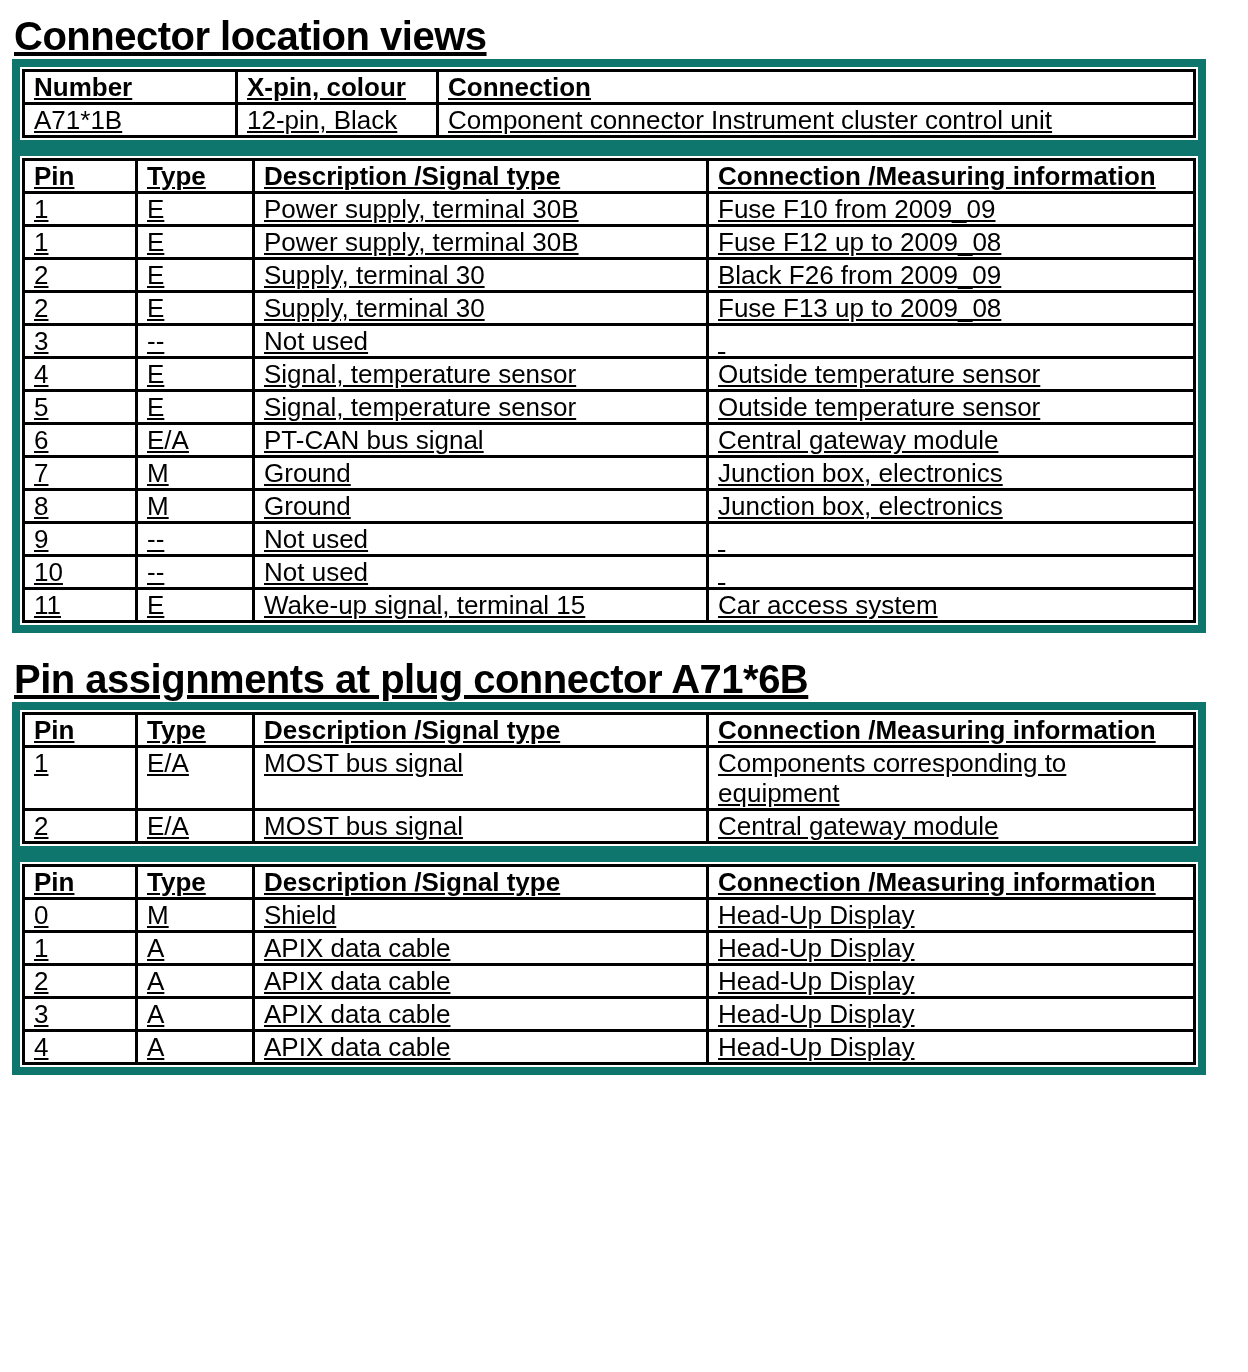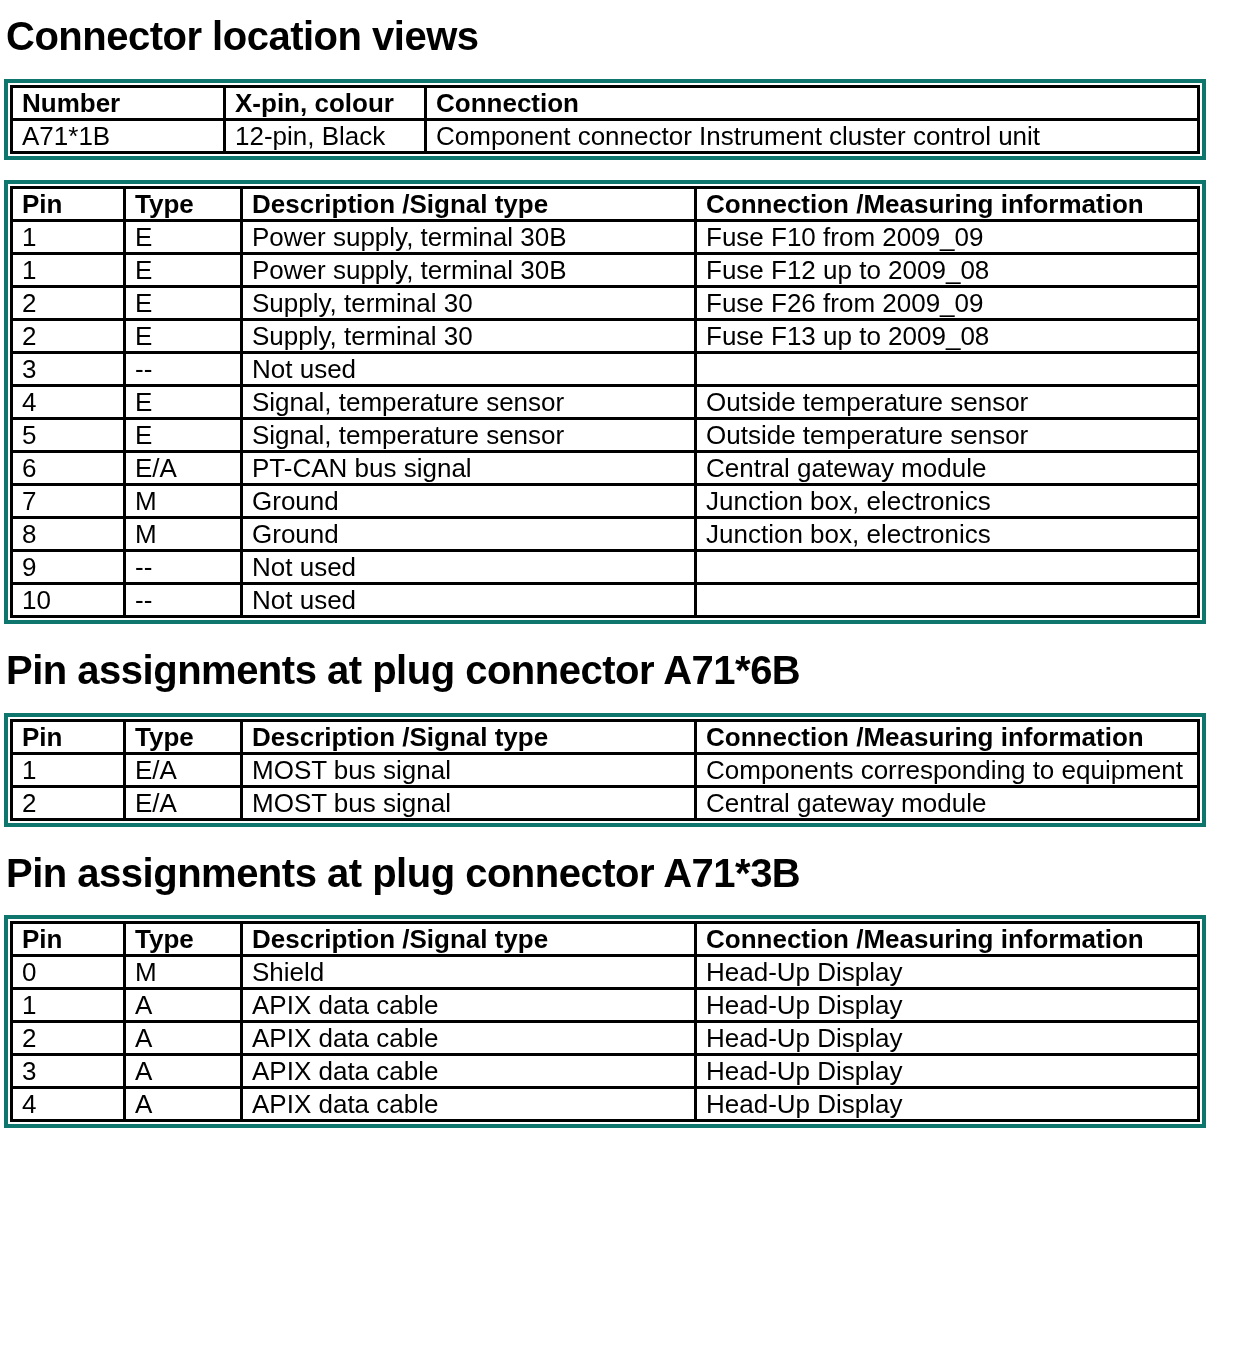--- a/index.html
+++ b/index.html
@@ -5,35 +5,35 @@
   html, body {
     margin: 0;
     padding: 0;
     background: #ffffff;
     color: #000000;
     font-family: "Liberation Sans", "DejaVu Sans", sans-serif;
   }
   .page {
     width: 1248px;
     box-sizing: border-box;
-    padding: 10px 42px 14px 4px;
+    padding: 10px 42px 14px 12px;
+    text-decoration: underline;
   }
   h1.doc-heading {
     font-size: 40px;
     font-weight: bold;
     letter-spacing: -0.5px;
     margin: 0 0 0 2px;
     line-height: 1.12;
   }
   .heading-first   { padding-top: 4px; }
   .heading-section { padding-top: 24px; }
   .table-frame {
-    border: 4px solid #0f766e;
+    border: 8px solid #0f766e;
     padding: 2px;
-    margin-top: 20px;
   }
   table.doc-table {
     border-collapse: collapse;
     width: 100%;
     table-layout: fixed;
   }
   table.doc-table th,
   table.doc-table td {
     border: 3px solid #000;
     font-size: 26px;
@@ -102,21 +102,21 @@
             <tr>
               <td>1</td>
               <td>E</td>
               <td>Power supply, terminal 30B</td>
               <td>Fuse F12 up to 2009_08</td>
             </tr>
             <tr>
               <td>2</td>
               <td>E</td>
               <td>Supply, terminal 30</td>
-              <td>Fuse F26 from 2009_09</td>
+              <td>Black F26 from 2009_09</td>
             </tr>
             <tr>
               <td>2</td>
               <td>E</td>
               <td>Supply, terminal 30</td>
               <td>Fuse F13 up to 2009_08</td>
             </tr>
             <tr>
               <td>3</td>
               <td>--</td>
@@ -158,20 +158,26 @@
               <td>--</td>
               <td>Not used</td>
               <td></td>
             </tr>
             <tr>
               <td>10</td>
               <td>--</td>
               <td>Not used</td>
               <td></td>
             </tr>
+            <tr>
+              <td>11</td>
+              <td>E</td>
+              <td>Wake-up signal, terminal 15</td>
+              <td>Car access system</td>
+            </tr>
           </tbody>
         </table>
     </div>
   </section>
 
   <section>
     <h1 class="doc-heading heading-section">Pin assignments at plug connector A71*6B</h1>
     <div class="table-frame">
       <table class="doc-table pin-table">
           <thead>
@@ -194,21 +200,20 @@
               <td>E/A</td>
               <td>MOST bus signal</td>
               <td>Central gateway module</td>
             </tr>
           </tbody>
         </table>
     </div>
   </section>
 
   <section>
-    <h1 class="doc-heading heading-section">Pin assignments at plug connector A71*3B</h1>
     <div class="table-frame">
       <table class="doc-table pin-table">
           <thead>
             <tr>
               <th>Pin</th>
               <th>Type</th>
               <th>Description /Signal type</th>
               <th>Connection /Measuring information</th>
             </tr>
           </thead>

